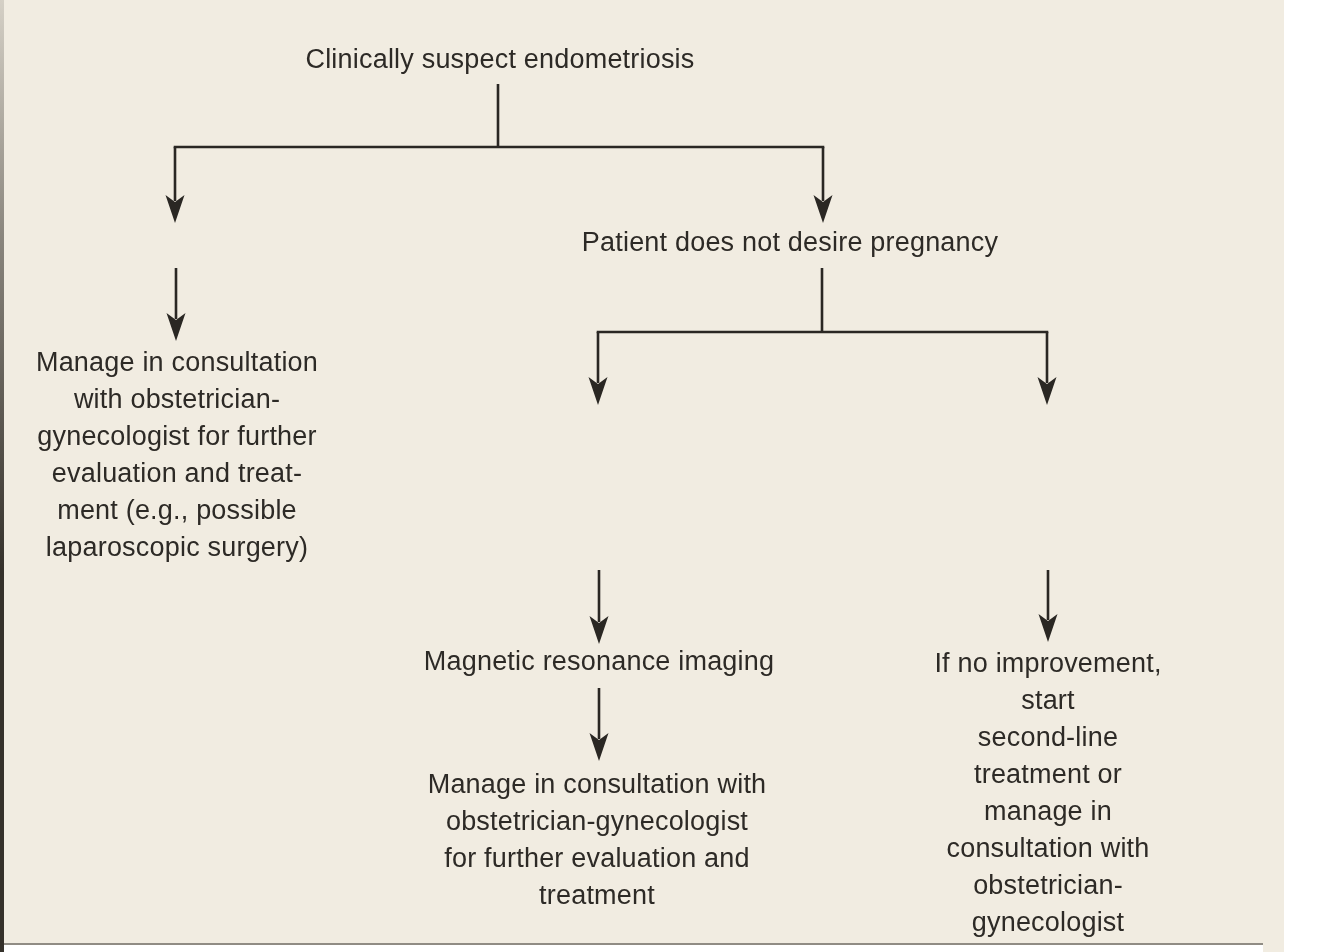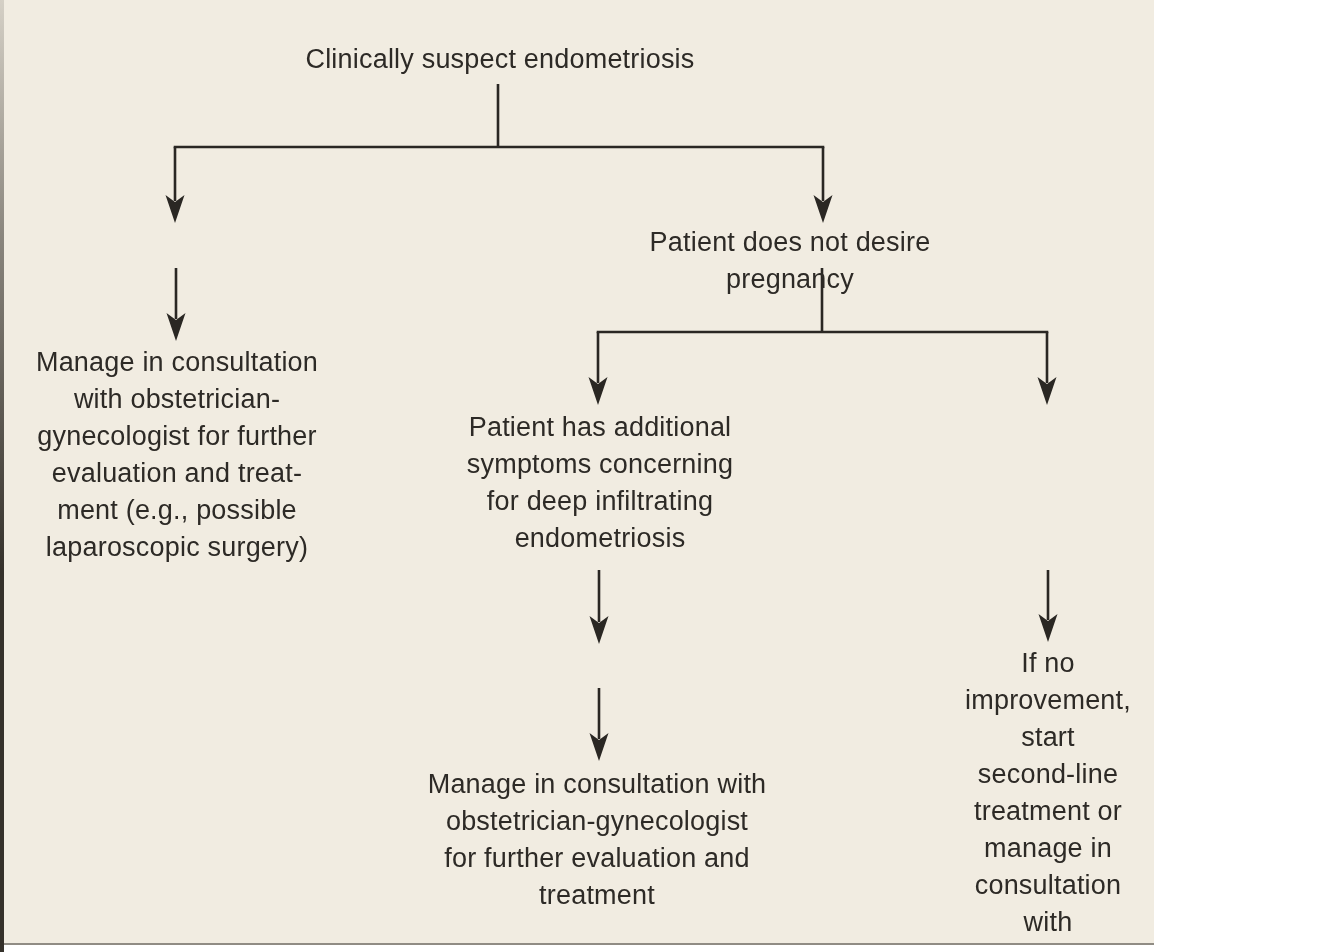--- a/index.html
+++ b/index.html
@@ -5,21 +5,21 @@
   :root{
     --bg:#f1ece1; --ink:#2d2a26; --line:#2a2723; --edge:#35312b;
     --bar:#ffffff; --barline:#908c84;
   }
   html,body{margin:0;padding:0;}
   body{
     font-family:"Liberation Sans","DejaVu Sans",sans-serif;
     background:#fff;
   }
   .canvas{
-    position:relative; width:1154px; height:952px;
+    position:relative; width:1284px; height:952px;
     background:var(--bg); overflow:hidden;
   }
   .connectors{position:absolute; inset:0; width:1327px; height:952px;}
   .connectors path{stroke:var(--line); stroke-width:2.6; fill:none;}
   .connectors polygon{fill:var(--line); stroke:none;}
   .node{
     position:absolute; transform:translateX(-50%);
     white-space:pre-line; text-align:center;
     font-size:27px; line-height:37px; letter-spacing:0.2px;
     color:var(--ink);
@@ -75,25 +75,22 @@
 
   <div class="node" style="left:177px; top:344px;">Manage in consultation
 with obstetrician-
 gynecologist for further
 evaluation and treat-
 ment (e.g., possible
 laparoscopic surgery)</div>
 
   <div class="node" style="left:790px; top:224px;">Patient does not desire pregnancy</div>
 
-  <div class="node" style="left:600px; top:409px;">Patient has additional
-symptoms concerning
-for deep infiltrating
-endometriosis</div>
 
+  <div class="node" style="left:599px; top:643px;">Magnetic resonance imaging</div>
 
   <div class="node" style="left:597px; top:766px;">Manage in consultation with
 obstetrician-gynecologist
 for further evaluation and
 treatment</div>
 
 
   <div class="node" style="left:1048px; top:645px;">If no improvement, start
 second-line treatment or
 manage in consultation with

